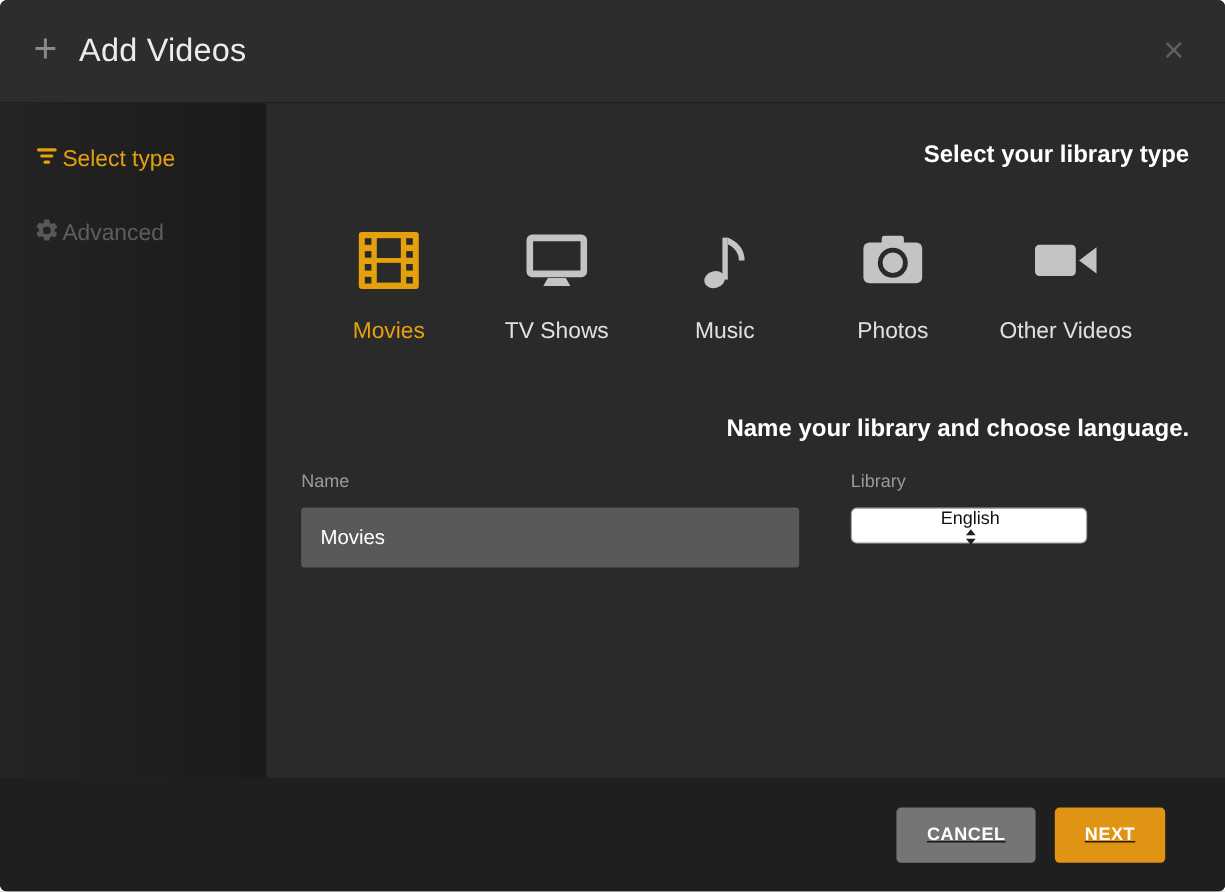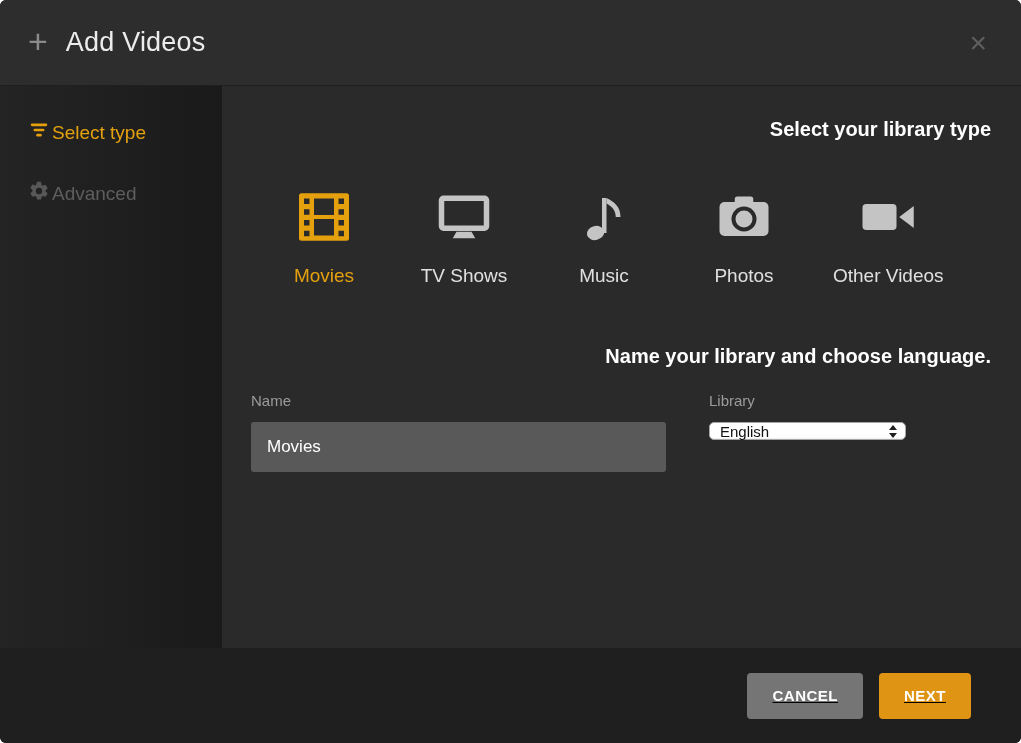--- a/index.html
+++ b/index.html
@@ -40,24 +40,24 @@
   .type.selected .tlabel { color: #e5a00d; }
 
   .name-title { margin-top: 58px; }
   .fields { display: flex; margin-top: 24px; }
   .field-label { display: block; color: #9b9b9b; font-size: 15px; margin-bottom: 13px; }
   .name-field { width: 415px; }
   .name-input { width: 100%; height: 50px; background: #595959; border: none;
                 border-radius: 3px; color: #ffffff; font-size: 17px; padding: 0 16px;
                 font-family: inherit; outline: none; }
   .language-field { margin-left: 43px; }
-  .select { width: 197px; height: 18px; background: #ffffff; border: 1px solid #a6a6a6;
+  .select { width: 197px; height: 30px; background: #ffffff; border: 1px solid #a6a6a6;
             border-radius: 5px; display: flex; align-items: center;
             padding: 0 8px 0 10px; font-size: 15px; color: #111; cursor: pointer;
-            box-shadow: inset 0 -1px 1px rgba(0,0,0,.06); }
+            box-shadow: inset 0 -1px 1px rgba(0,0,0,.06); flex-direction: column; }
   .select .sel-value { flex: 1; }
   .arrows { display: flex; flex-direction: column; gap: 3px; align-items: center; }
   .arrows i { display: block; width: 0; height: 0;
               border-left: 4px solid transparent; border-right: 4px solid transparent; }
   .arrow-up { border-bottom: 5px solid #1e1e1e; }
   .arrow-down { border-top: 5px solid #1e1e1e; }
 
   
   .footer { flex: 0 0 95px; background: #1f1f1f; display: flex; align-items: center;
             justify-content: flex-end; gap: 16px; padding-right: 50px; text-decoration: underline; }

